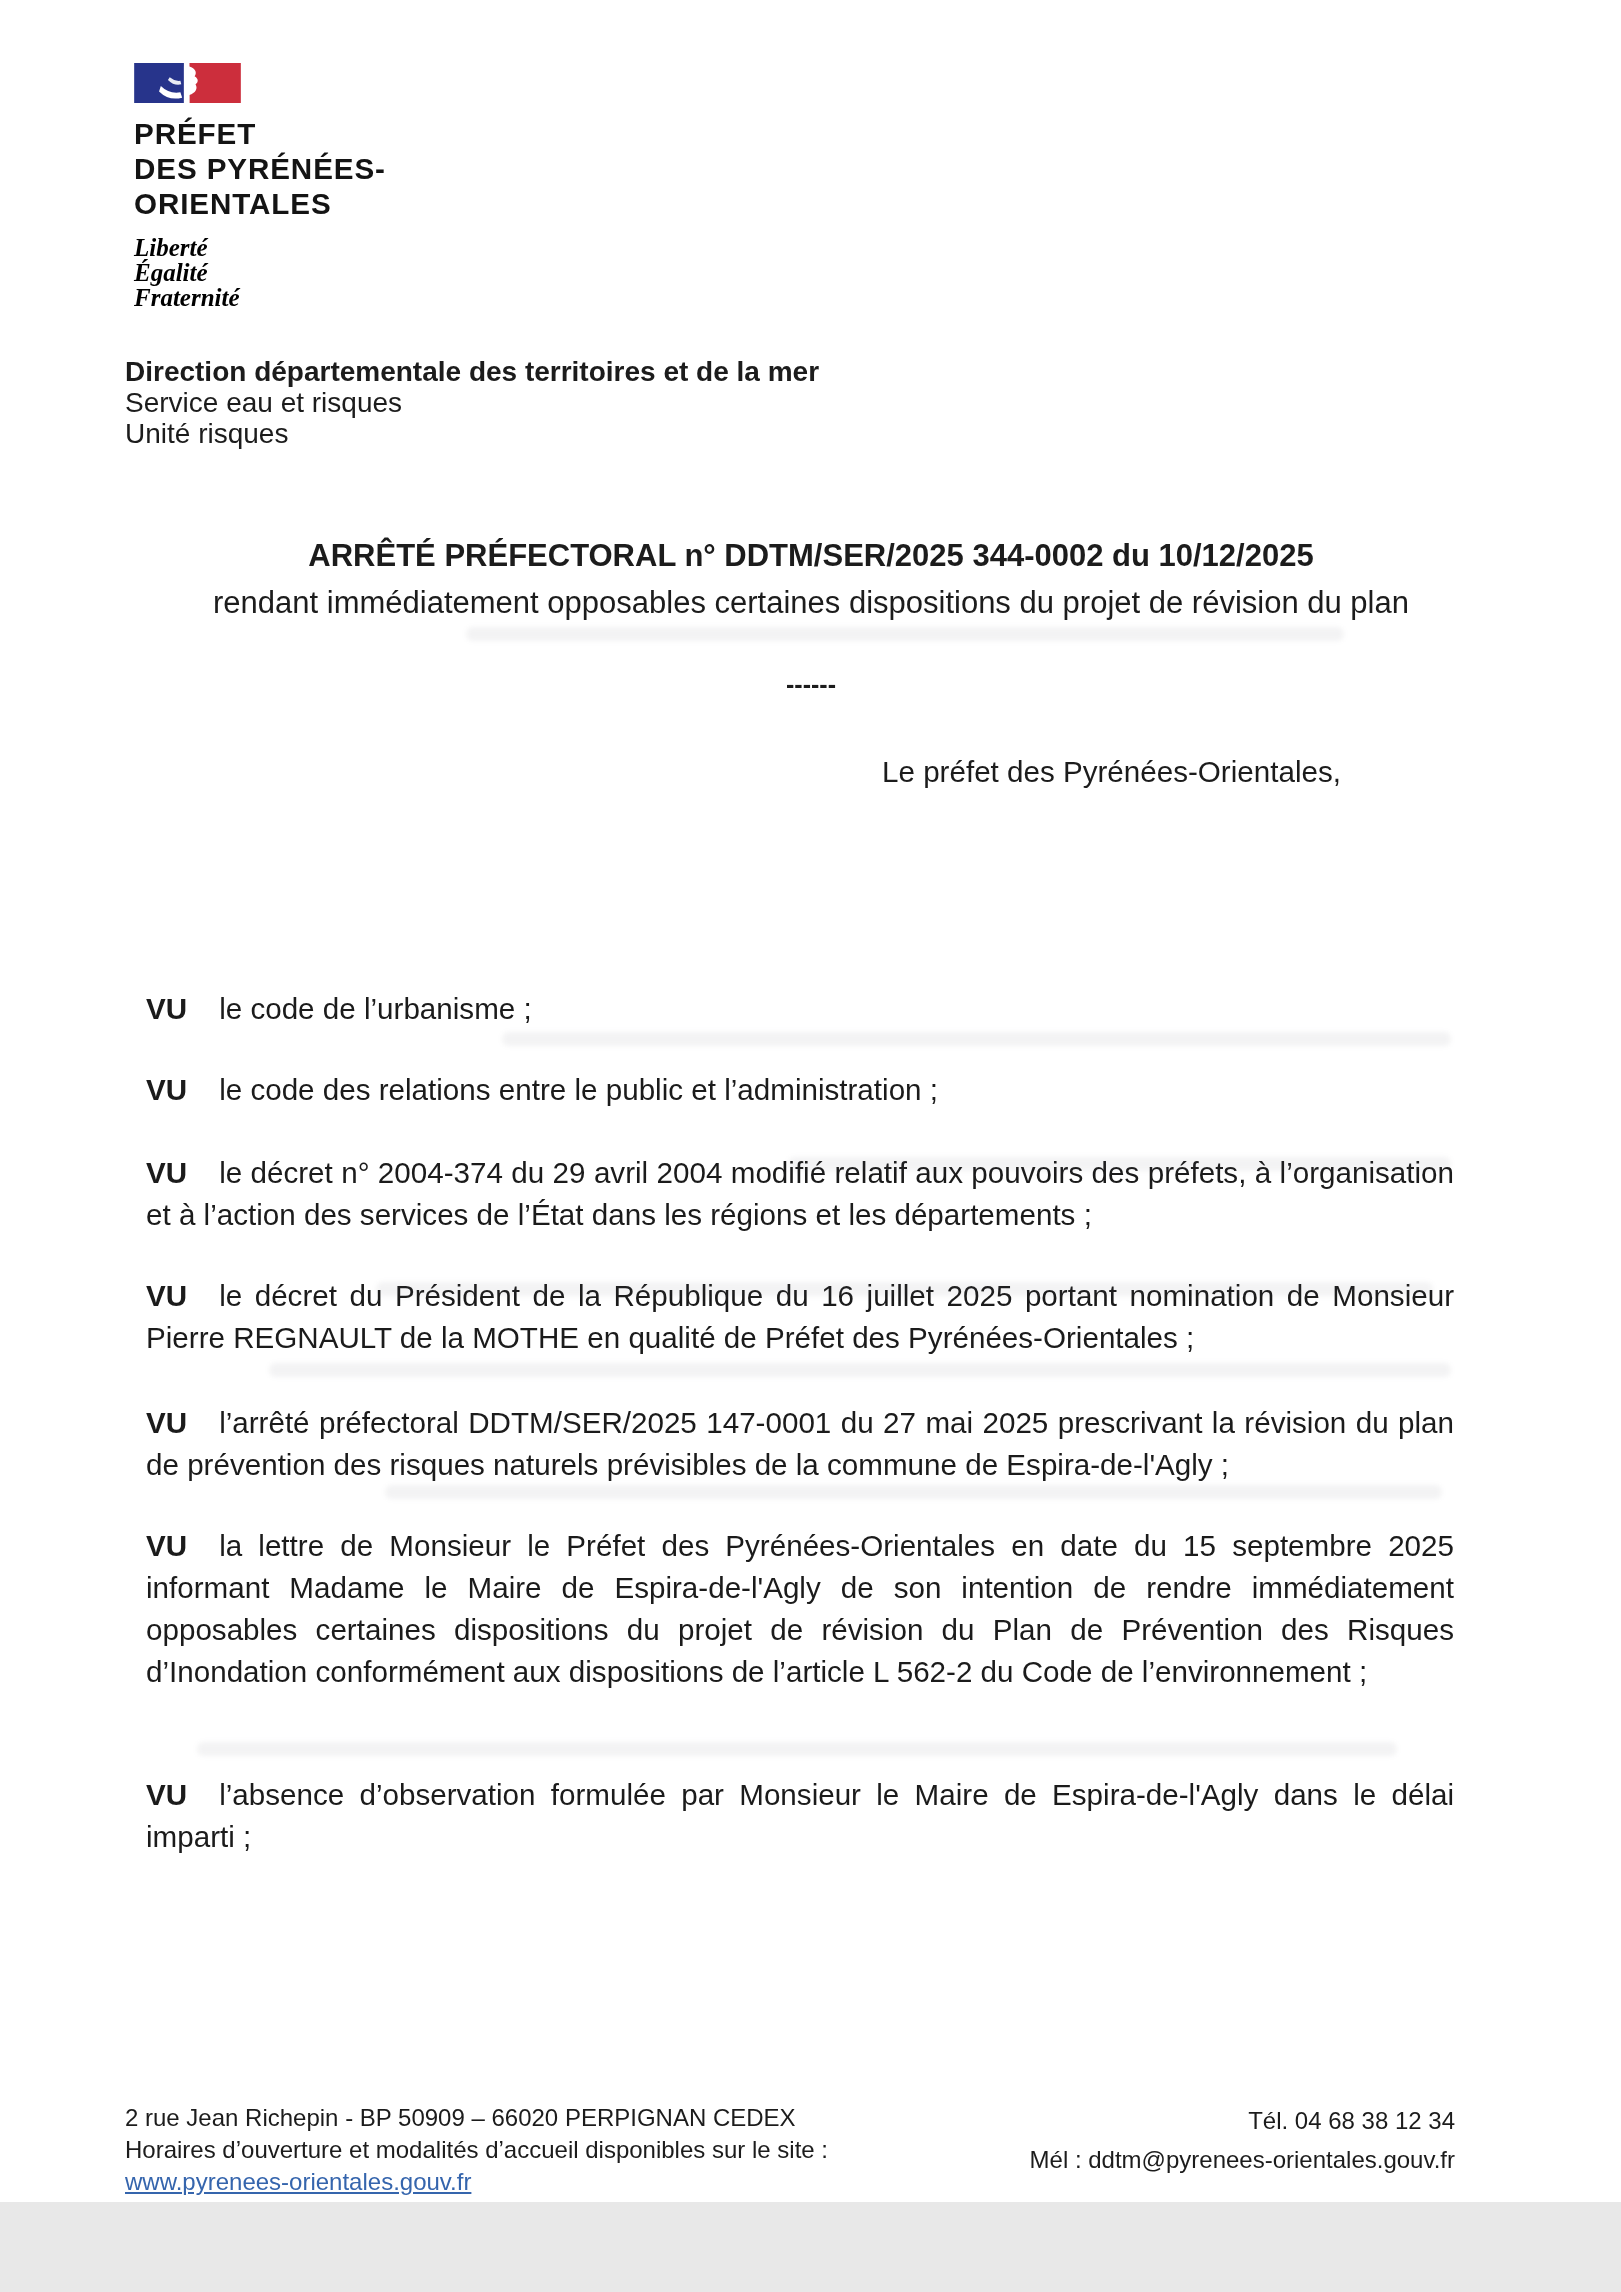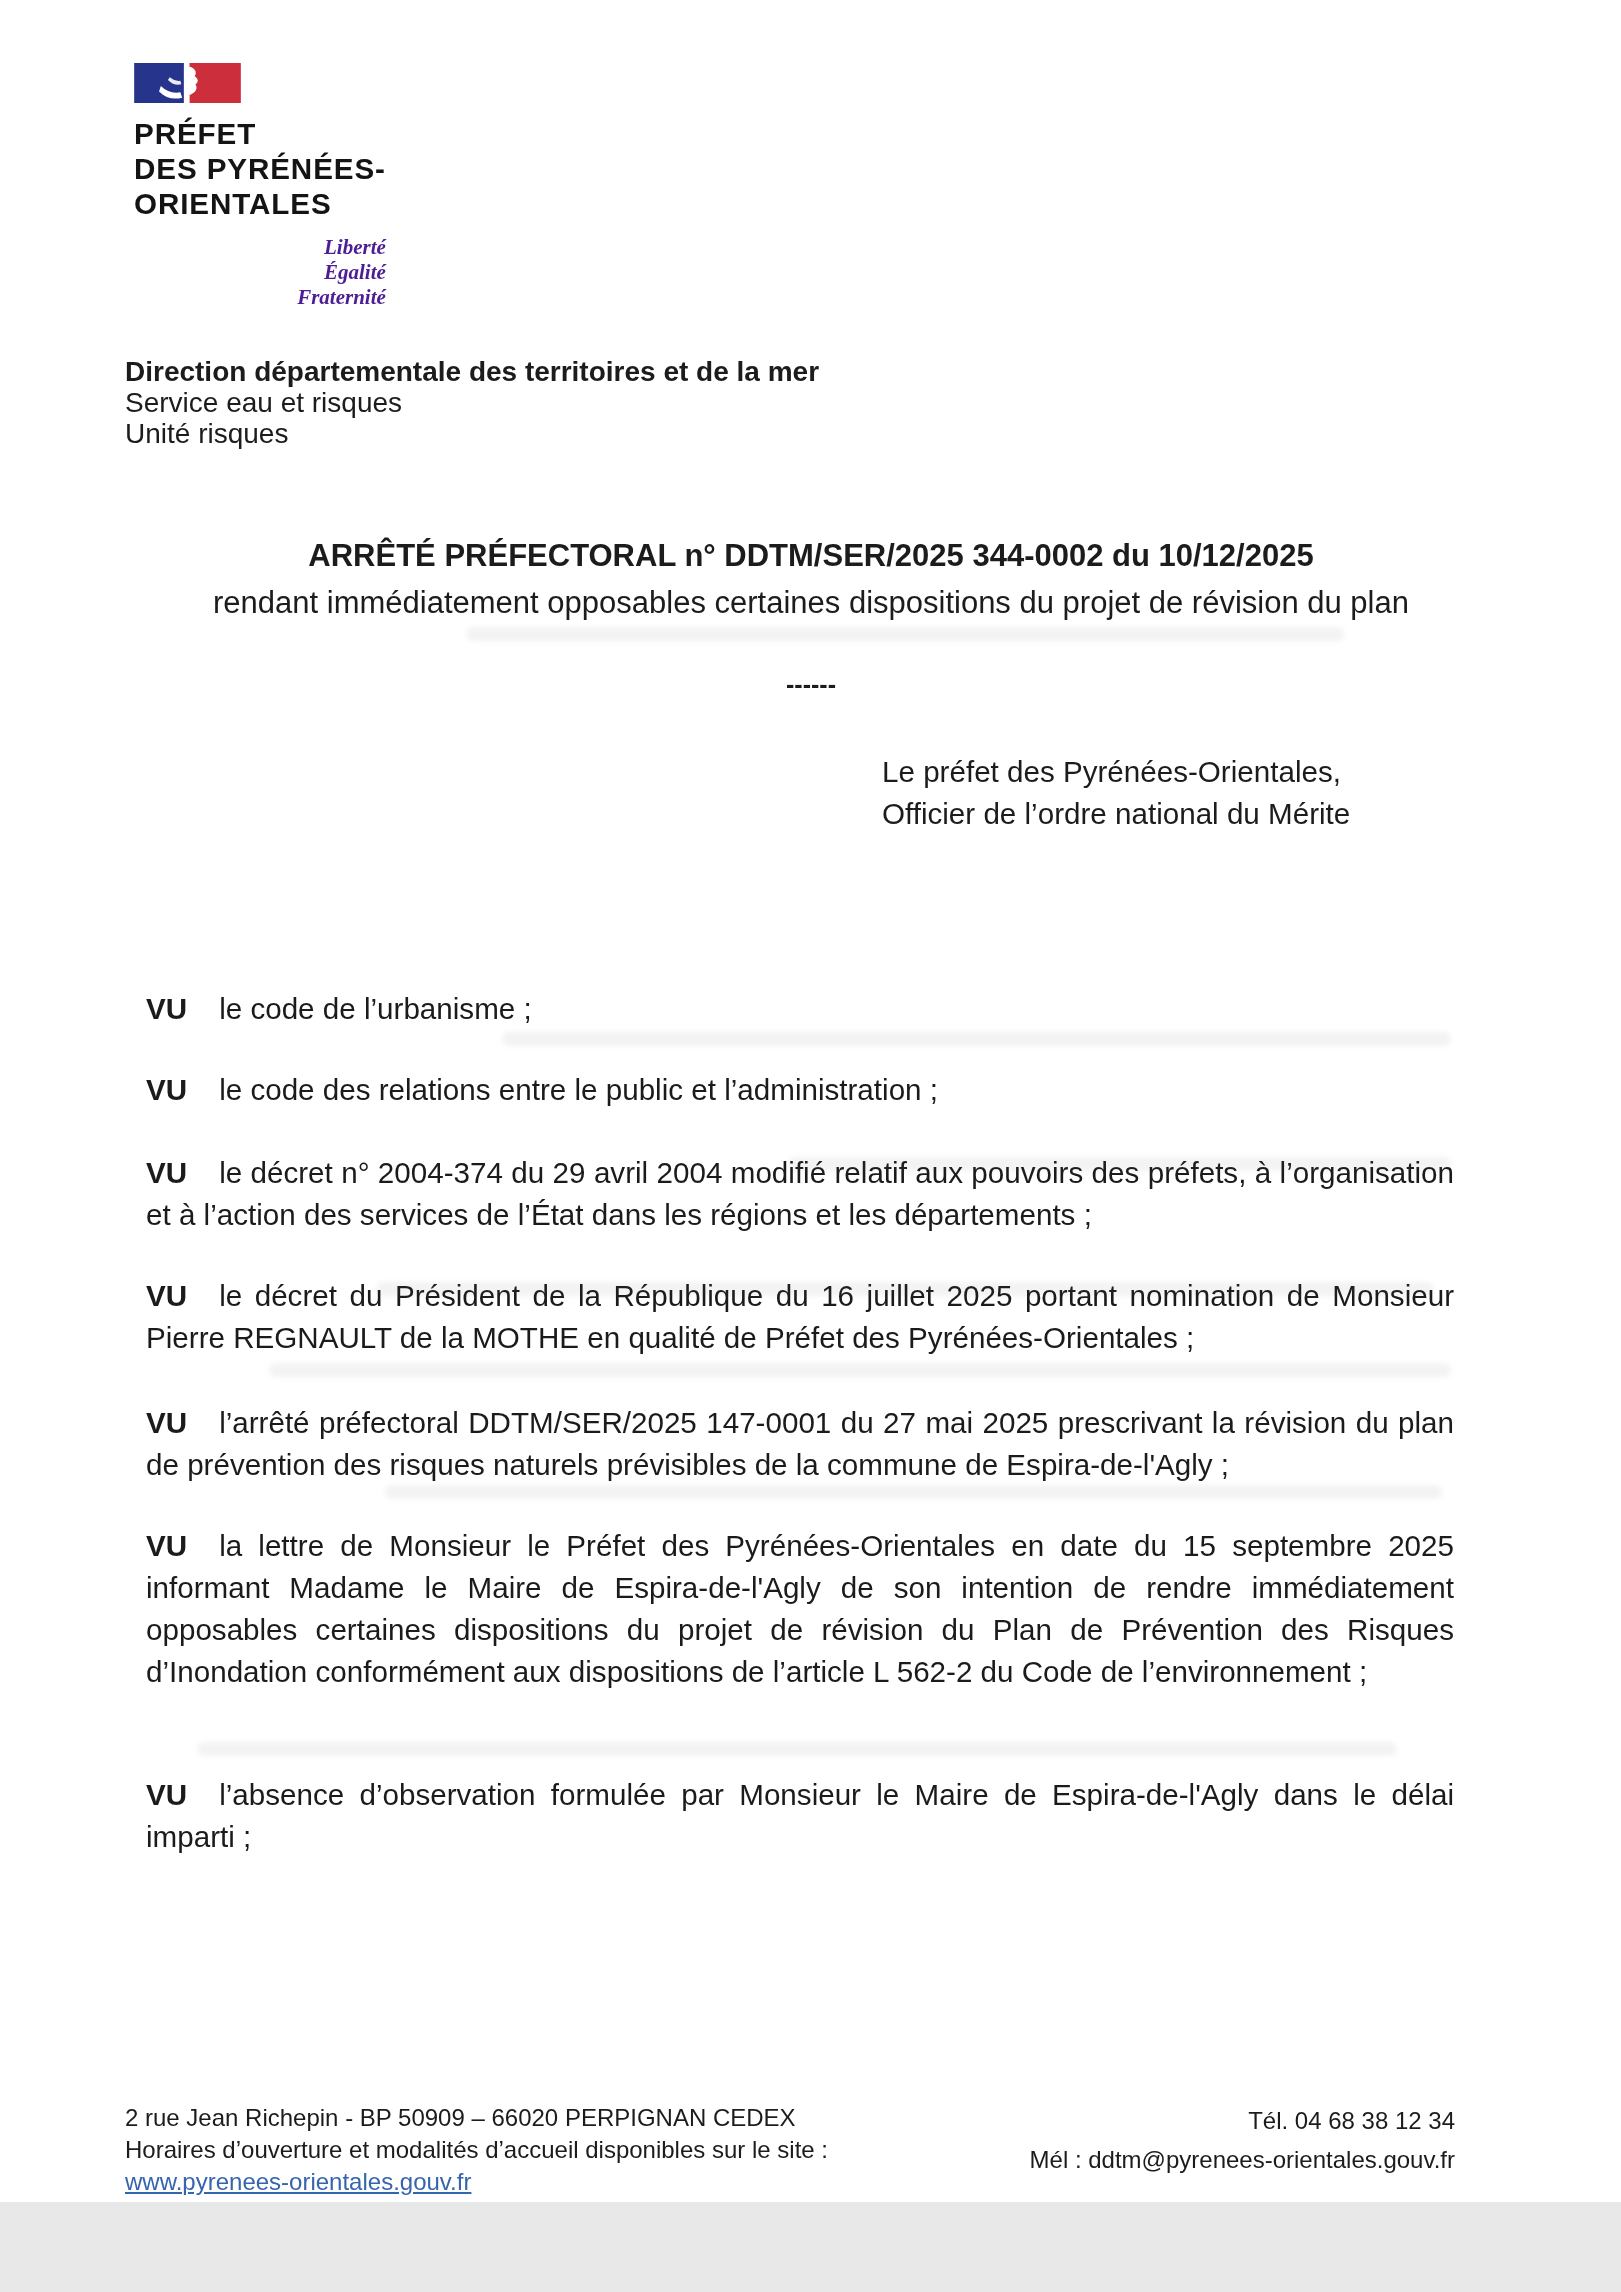--- a/index.html
+++ b/index.html
@@ -15,21 +15,21 @@
   #logo-block{position:absolute;left:134px;top:63px;}
   #flag{display:block;width:107px;height:40px;}
   .ministry-line{
     font-weight:700;font-size:29.6px;line-height:35px;
     letter-spacing:0.9px;color:#12121
 
 2;
   }
   #ministry{margin-top:12.5px;color:#141414;}
   #motto{margin-top:14.3px;font-family:"Liberation Serif", serif;
-    font-style:italic;font-weight:700;font-size:21px;line-height:25px;color:#4c1d95;text-align:right;}
+    font-style:italic;font-weight:700;font-size:25px;line-height:25px;color:#000000;}
   
   #service-block{position:absolute;left:125px;top:356px;font-size:28px;line-height:31px;}
   #service-line1{font-weight:700;}
   
   #title-block{position:absolute;left:90px;top:532px;width:1442px;
     text-align:center;font-size:31px;line-height:47px;}
   #title-line1{font-weight:700;}
   #title-sep{position:absolute;left:90px;top:670px;width:1442px;text-align:center;
     font-weight:700;font-size:25px;letter-spacing:0px;}
   
@@ -91,21 +91,20 @@
   </div>
 
   <div id="title-block">
     <div id="title-line1">ARRÊTÉ PRÉFECTORAL n° DDTM/SER/2025 344-0002 du 10/12/2025</div>
     <div>rendant immédiatement opposables certaines dispositions du projet de révision du plan</div>
   </div>
   <div id="title-sep">------</div>
 
   <div id="authority-block">
     <div>Le préfet des Pyrénées-Orientales,</div>
-    <div>Officier de l’ordre national du Mérite</div>
   </div>
 
   <p class="recital" id="r1"><span class="vu">VU</span><span class="tab"></span><span>le code de l’urbanisme ;</span></p>
   <p class="recital" id="r2"><span class="vu">VU</span><span class="tab"></span><span>le code des relations entre le public et l’administration ;</span></p>
   <p class="recital" id="r3"><span class="vu">VU</span><span class="tab"></span><span>le décret n° 2004-374 du 29 avril 2004 modifié relatif aux pouvoirs des préfets, à l’organisation et à l’action des services de l’État dans les régions et les départements ;</span></p>
   <p class="recital" id="r4"><span class="vu">VU</span><span class="tab"></span><span>le décret du Président de la République du 16 juillet 2025 portant nomination de Monsieur Pierre REGNAULT de la MOTHE en qualité de Préfet des Pyrénées-Orientales ;</span></p>
   <p class="recital" id="r5"><span class="vu">VU</span><span class="tab"></span><span>l’arrêté préfectoral DDTM/SER/2025 147-0001 du 27 mai 2025 prescrivant la révision du plan de prévention des risques naturels prévisibles de la commune de Espira-de-l'Agly ;</span></p>
   <p class="recital" id="r6"><span class="vu">VU</span><span class="tab"></span><span>la lettre de Monsieur le Préfet des Pyrénées-Orientales en date du 15 septembre 2025 informant Madame le Maire de Espira-de-l'Agly de son intention de rendre immédiatement opposables certaines dispositions du projet de révision du Plan de Prévention des Risques d’Inondation conformément aux dispositions de l’article L 562-2 du Code de l’environnement ;</span></p>
   <p class="recital" id="r7"><span class="vu">VU</span><span class="tab"></span><span>l’absence d’observation formulée par Monsieur le Maire de Espira-de-l'Agly dans le délai imparti ;</span></p>
 

